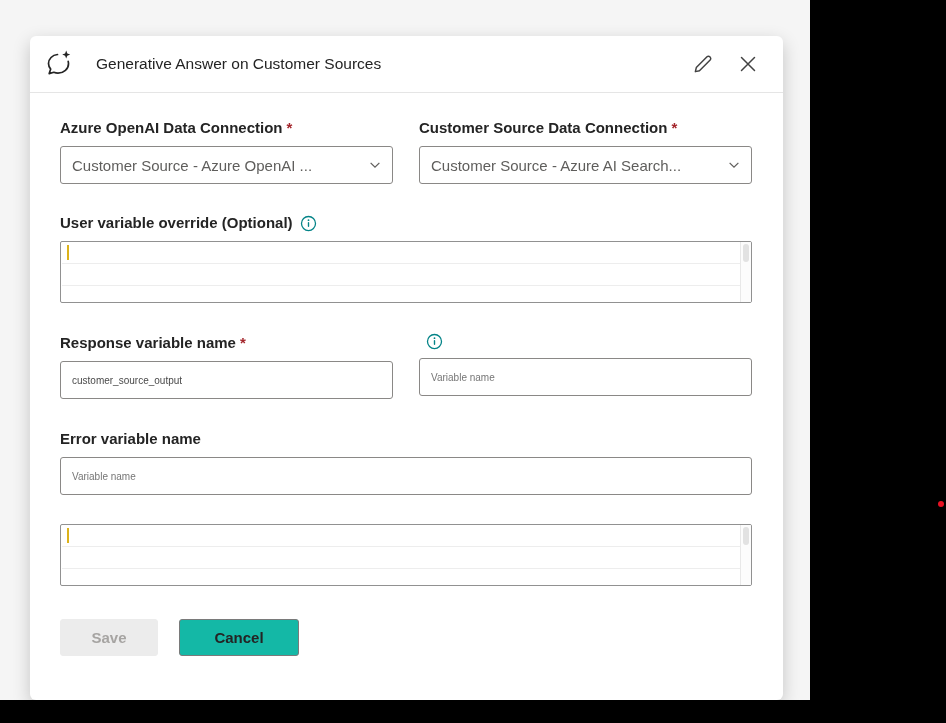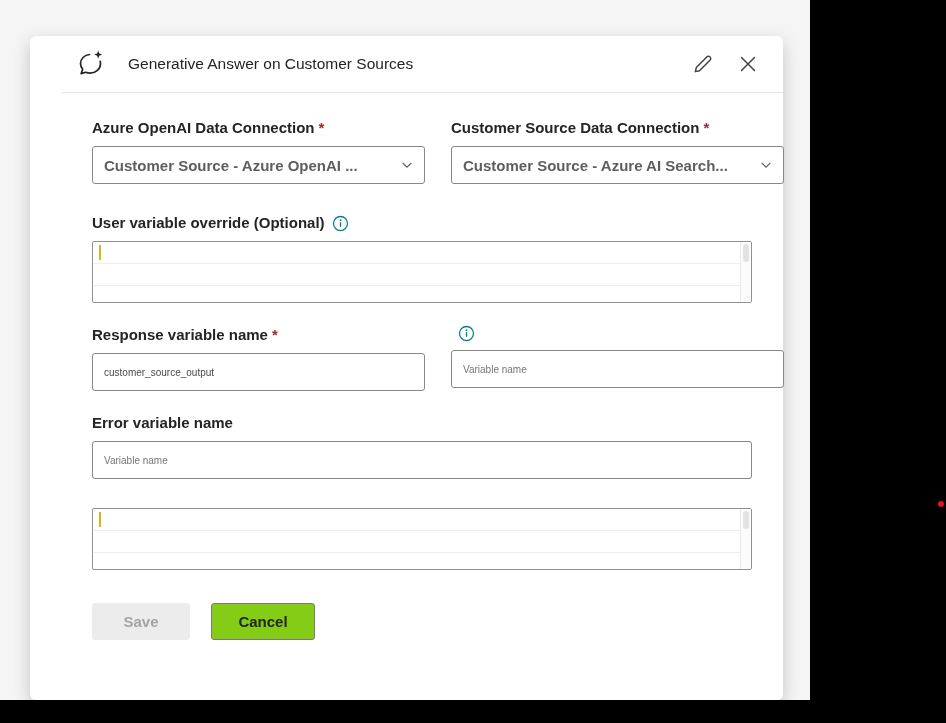--- a/index.html
+++ b/index.html
@@ -12,55 +12,54 @@
   .black-right{position:absolute;left:810px;top:0;width:136px;height:723px;background:#000;}
   .black-bottom{position:absolute;left:0;top:700px;width:946px;height:23px;background:#000;}
   .red-dot{position:absolute;left:938px;top:501px;width:6px;height:6px;border-radius:50%;background:#e81123;}
 
   
   .modal{
     position:absolute;left:30px;top:36px;width:753px;height:664px;
     background:#ffffff;border-radius:6px;
     box-shadow:0 6px 18px rgba(0,0,0,.20);
     box-sizing:border-box;
-    padding-left:32px;
   }
   .modal-header{
     height:57px;display:flex;align-items:center;
     border-bottom:1px solid #e5e5e5;
     padding:0 18px 0 12px;box-sizing:border-box;
   }
   .header-icon{width:34px;height:34px;display:flex;align-items:center;justify-content:center;margin-right:20px;}
   .modal-title{font-size:15.5px;color:#242424;flex:0 0 auto;}
   .header-spacer{flex:1;}
   .icon-btn{
     width:34px;height:34px;display:flex;align-items:center;justify-content:center;
     background:transparent;border:none;cursor:pointer;padding:0;border-radius:4px;
   }
   .icon-btn + .icon-btn{margin-left:12px;}
 
   
   .modal-body{padding:21px 31px 0 30px;box-sizing:border-box;}
   .grid-2{display:grid;grid-template-columns:333px 333px;column-gap:26px;}
   .section{margin-top:4px;}
   .mt-29{margin-top:29px;}
-  .mt-30{margin-top:22px;}
+  .mt-30{margin-top:30px;}
 
   .field-label{
     display:flex;align-items:center;
     font-size:15px;font-weight:700;color:#242424;
     margin-bottom:8px;line-height:20px;
   }
   .required{color:#a4262c;margin-left:4px;font-weight:700;}
   .info-icon{margin-left:7px;display:inline-flex;align-items:center;}
 
   .dropdown{
     height:38px;border:1px solid #8a8886;border-radius:3px;background:#fff;
     display:flex;align-items:center;justify-content:space-between;
-    padding:0 10px 0 11px;box-sizing:border-box;cursor:pointer;font-weight:bold;
+    padding:0 10px 0 11px;box-sizing:border-box;cursor:pointer;
   }
   .dropdown-value{
     font-size:15px;color:#5f5e5c;white-space:nowrap;overflow:hidden;text-overflow:ellipsis;
   }
   .chevron{flex:0 0 auto;margin-left:8px;display:flex;}
 
   .text-input{
     width:100%;height:38px;border:1px solid #8a8886;border-radius:3px;
     padding:0 11px;box-sizing:border-box;font-size:10px;color:#4a4a4a;
     font-family:"Liberation Sans", sans-serif;background:#fff;outline:none;
@@ -84,21 +83,21 @@
   
   .button-row{display:flex;margin-top:33px;}
   .btn{
     height:37px;border-radius:3px;font-size:15px;font-weight:700;
     font-family:"Liberation Sans", sans-serif;cursor:pointer;box-sizing:border-box;
   }
   .btn-save{
     width:98px;background:#ececec;border:1px solid #ececec;color:#a6a4a2;cursor:default;text-align:center;
   }
   .btn-cancel{
-    width:104px;margin-left:21px;background:#84cc16;border:1px solid #7a7a7a;color:#242424;
+    width:120px;margin-left:21px;background:#14b8a6;border:1px solid #7a7a7a;color:#242424;
   }
 </style>
 </head>
 <body>
 
 <div class="black-right"></div>
 <div class="black-bottom"></div>
 <div class="red-dot"></div>
 
 <div class="modal">

